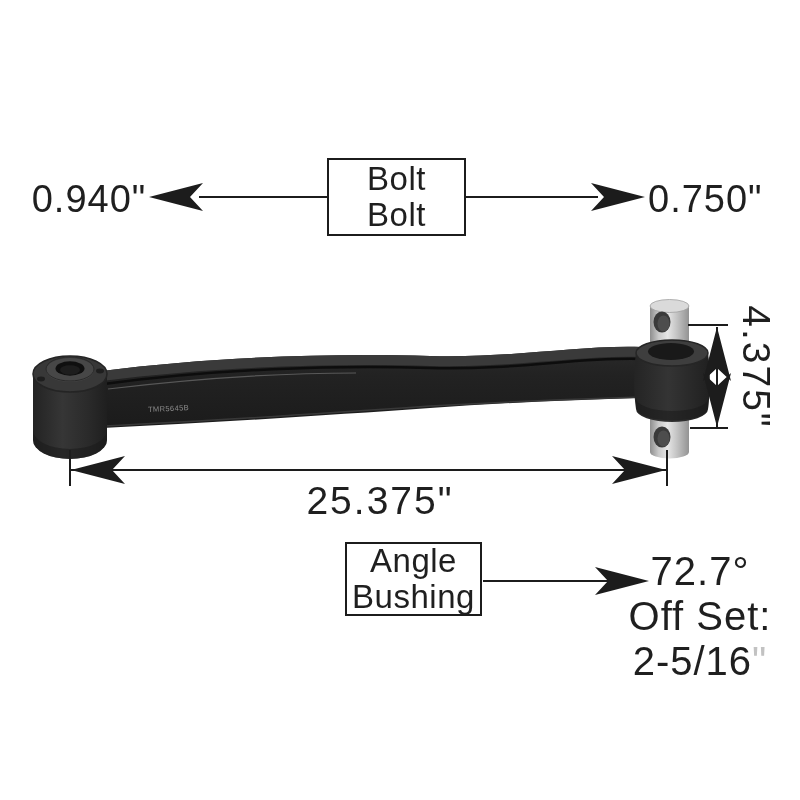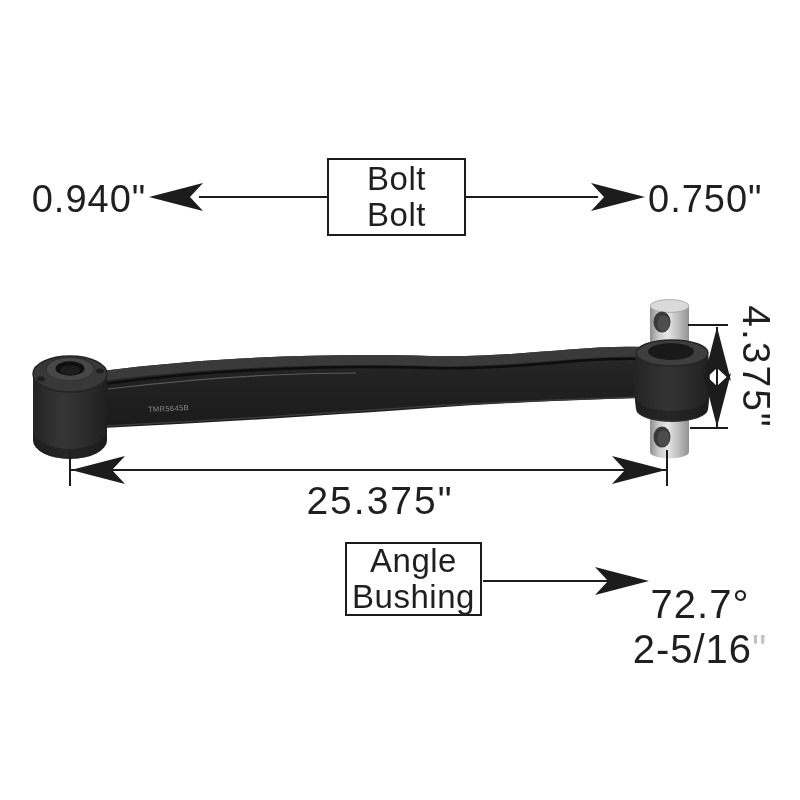--- a/index.html
+++ b/index.html
@@ -11,21 +11,21 @@
   .txt{position:absolute;white-space:nowrap;color:#1f1f1f;}
   .dim-num{font-size:38px;letter-spacing:1px;line-height:42px;}
   .dim-num-lg{font-size:39px;letter-spacing:2px;line-height:42px;}
   .callout-box{
     position:absolute;border:2px solid #1c1c1c;background:#ffffff;
     display:flex;flex-direction:column;align-items:center;justify-content:center;
     font-size:33px;line-height:36px;letter-spacing:0.5px;text-align:center;
   }
   .rot90{transform:rotate(90deg);transform-origin:0 0;text-align:center;}
   .angle-block{
-    position:absolute;left:618px;top:582px;width:164px;
+    position:absolute;left:618px;top:549px;width:164px;
     font-size:40px;line-height:45px;letter-spacing:1px;text-align:center;
   }
   .angle-block div{white-space:nowrap;}
   .faint-mark{color:#c2c2c2;}
   .part-num{
     position:absolute;left:148px;top:404px;font-size:7.5px;letter-spacing:0.4px;
     color:#8b8b8b;transform:rotate(-2.5deg);
   }
 </style>
 </head>
@@ -147,18 +147,19 @@
 
   <div class="txt dim-num-lg" style="left:280px;top:480px;width:200px;text-align:center;">25.375"</div>
 
   <div class="callout-box" style="left:345px;top:542px;width:133px;height:70px;">
     <div>Angle</div>
     <div>Bushing</div>
   </div>
 
   <div class="angle-block">
     <div>72.7°</div>
+    <div>Off Set:</div>
     <div><span>2-5/16</span><span class="faint-mark">"</span></div>
   </div>
 
   <div class="part-num">TMR5645B</div>
 
 </div>
 
 </body></html>

